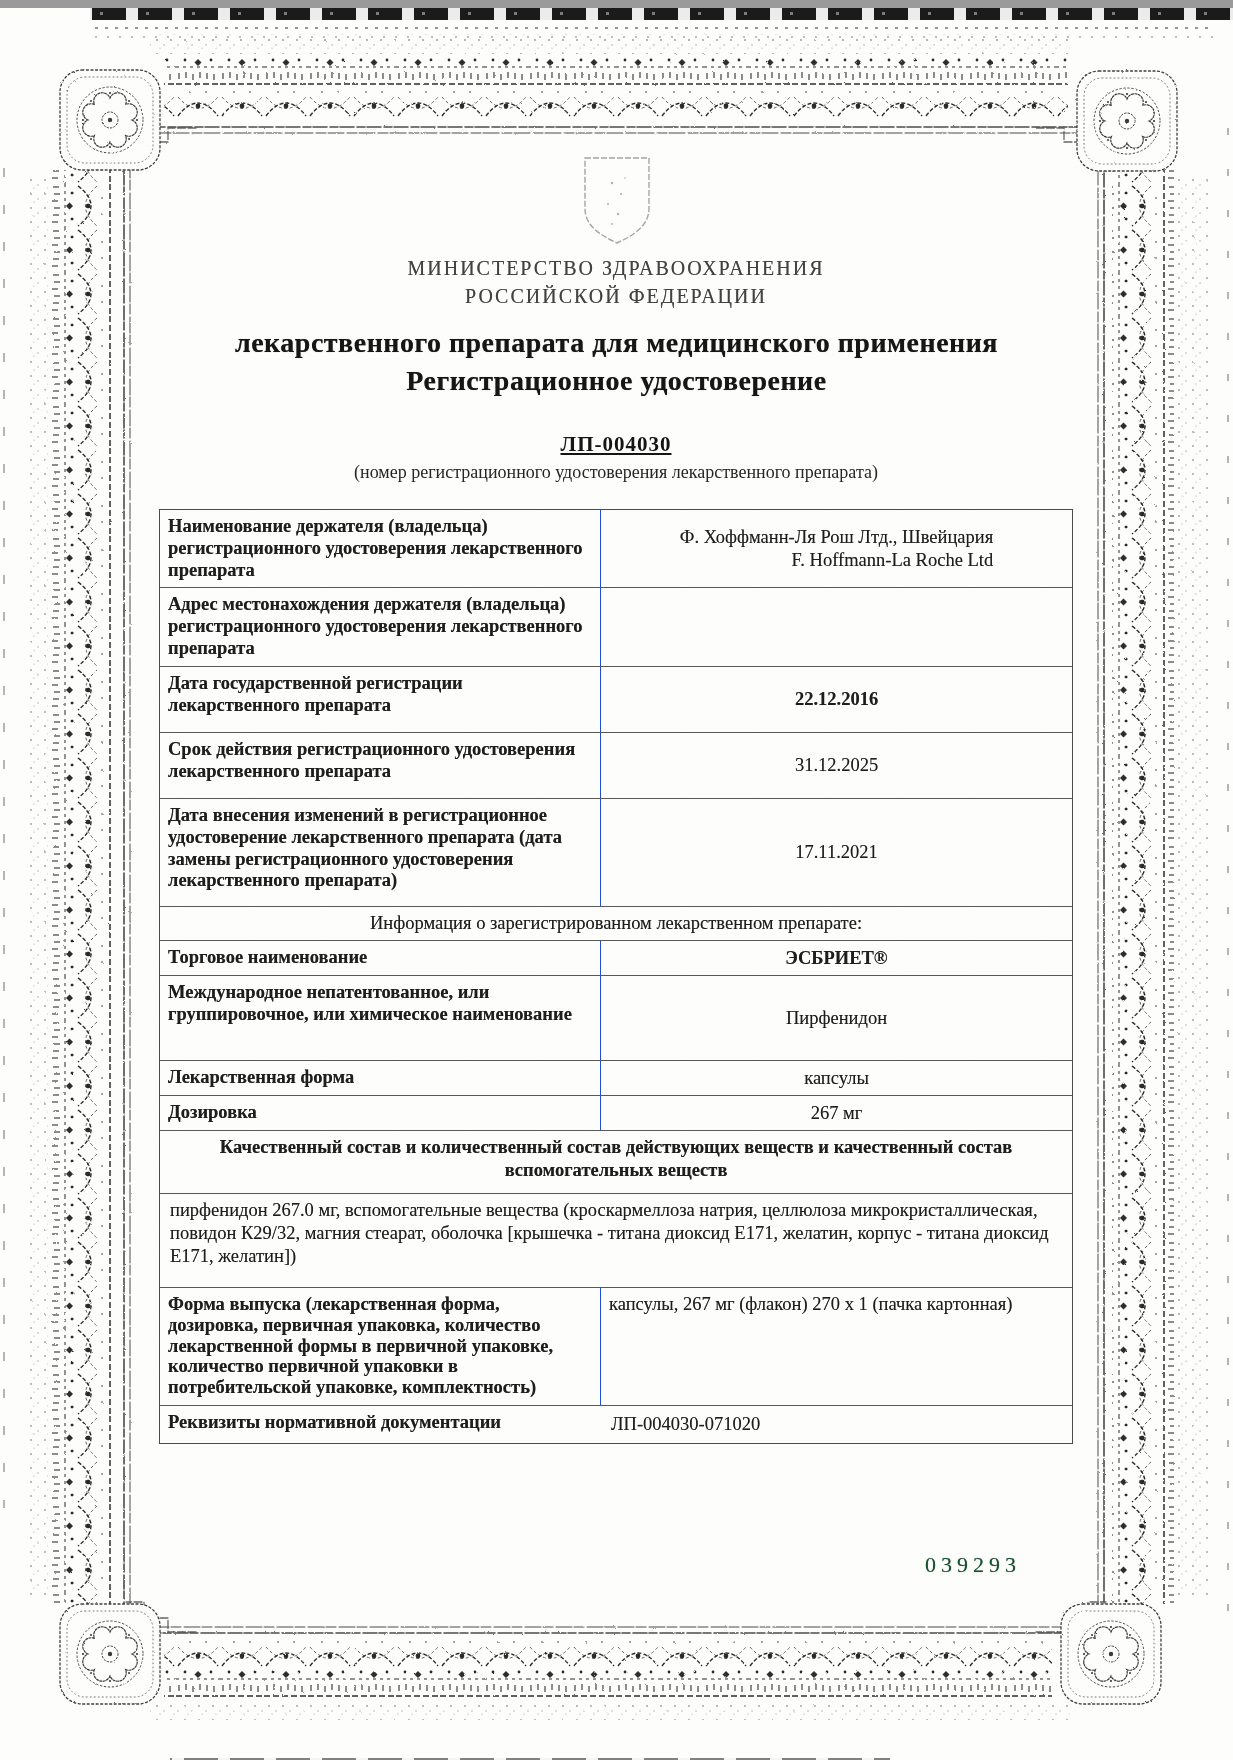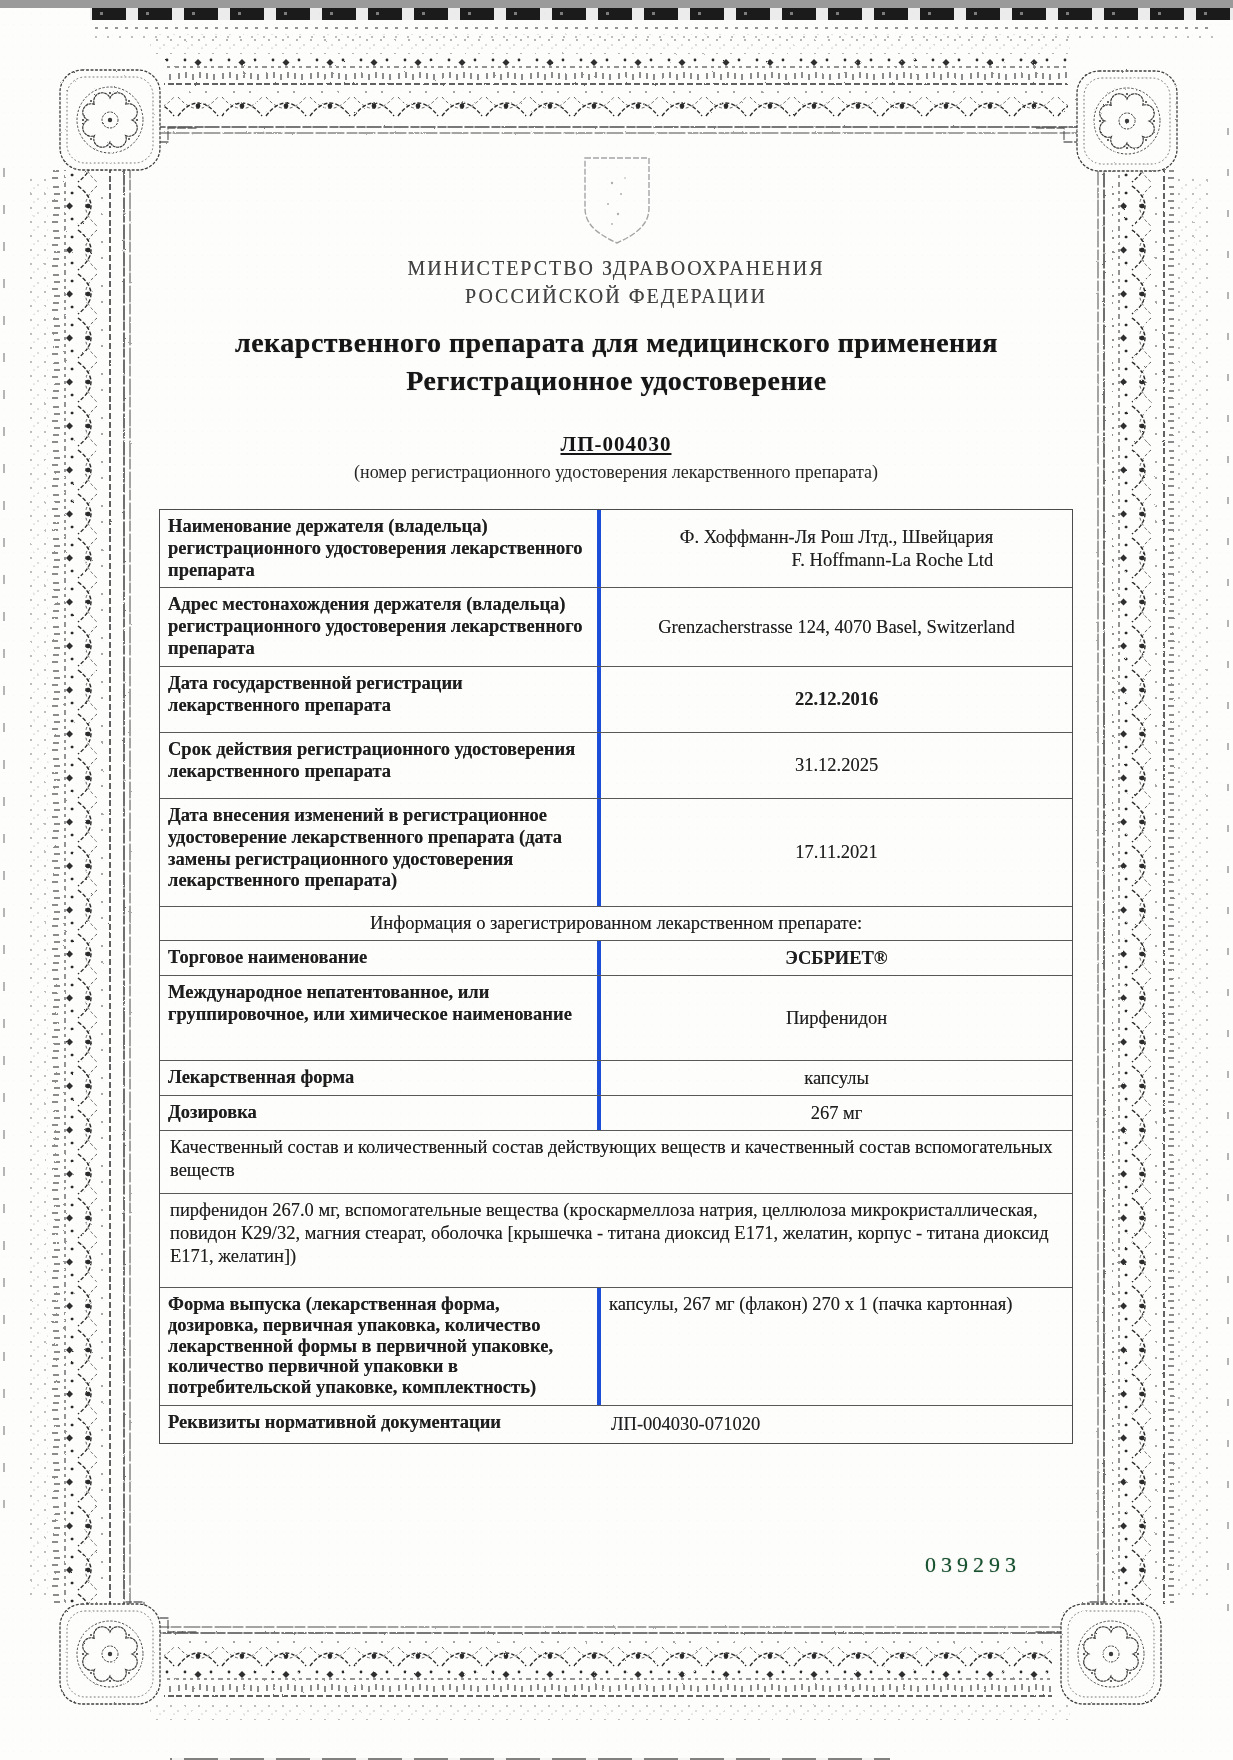--- a/index.html
+++ b/index.html
@@ -46,40 +46,40 @@
     border:1.4px solid #4c4c4c;
     box-sizing:border-box;
     background:transparent;
   }
   .trow{display:flex;box-sizing:border-box;border-top:1px solid #585858;}
   .trow:first-child{border-top:none;}
   .tlabel{
     box-sizing:border-box;width:441px;flex:0 0 441px;
     padding:6px 14px 6px 8px;
     font-weight:bold;font-size:18.5px;line-height:1.18;
-    border-right:4px solid #1d4ed8;
+    border-right:1px solid #1d4ed8;
     text-shadow:0 0 .5px rgba(0,0,0,.55);
   }
   .tvalue{
     box-sizing:border-box;flex:1;
     display:flex;align-items:center;justify-content:center;
     text-align:right;padding:4px 10px;
     font-size:18.5px;line-height:1.25;white-space:pre-line;
     text-shadow:0 0 .4px rgba(0,0,0,.45);
   }
   .tfull{
     box-sizing:border-box;width:100%;
     padding:5px 10px;font-size:18.5px;line-height:1.25;
     text-shadow:0 0 .4px rgba(0,0,0,.45);
   }
   .r0{min-height:72px}.r1{min-height:72px}.r2{min-height:66px}
   .r3{min-height:66px}.r4{min-height:108px}
   .r5{min-height:30px}.r5 .tfull{text-align:center;}
   .r6{min-height:35px}.r7{min-height:85px}.r8{min-height:35px}.r9{min-height:35px}
-  .r10{min-height:63px}.r10 .tfull{font-weight:normal;text-shadow:0 0 .5px rgba(0,0,0,.55);}
+  .r10{min-height:63px}.r10 .tfull{font-weight:bold;text-shadow:0 0 .5px rgba(0,0,0,.55);text-align:center;}
   .r11{min-height:94px}
   .r12{min-height:118px}
   .r12 .tlabel{line-height:1.12;}
   .r12 .tvalue{align-items:flex-start;justify-content:flex-start;text-align:left;padding:5px 8px;}
   .r13{min-height:38px}
   .r13 .tlabel{border-right:none;}
   .r13 .tvalue{justify-content:flex-start;text-align:left;padding-left:10px;}
   .v-bold{font-weight:bold;}
 
   .serial-stamp{
@@ -217,21 +217,20 @@
   <div class="cert-table">
 
     <div class="trow r0">
       <div class="tlabel">Наименование держателя (владельца) регистрационного удостоверения лекарственного препарата</div>
       <div class="tvalue">Ф. Хоффманн-Ля Рош Лтд., Швейцария
 F. Hoffmann-La Roche Ltd</div>
     </div>
 
     <div class="trow r1">
       <div class="tlabel">Адрес местонахождения держателя (владельца) регистрационного удостоверения лекарственного препарата</div>
-      <div class="tvalue">Grenzacherstrasse 124, 4070 Basel, Switzerland</div>
     </div>
 
     <div class="trow r2">
       <div class="tlabel">Дата государственной регистрации лекарственного препарата</div>
       <div class="tvalue v-bold">22.12.2016</div>
     </div>
 
     <div class="trow r3">
       <div class="tlabel">Срок действия регистрационного удостоверения лекарственного препарата</div>
       <div class="tvalue">31.12.2025</div>

